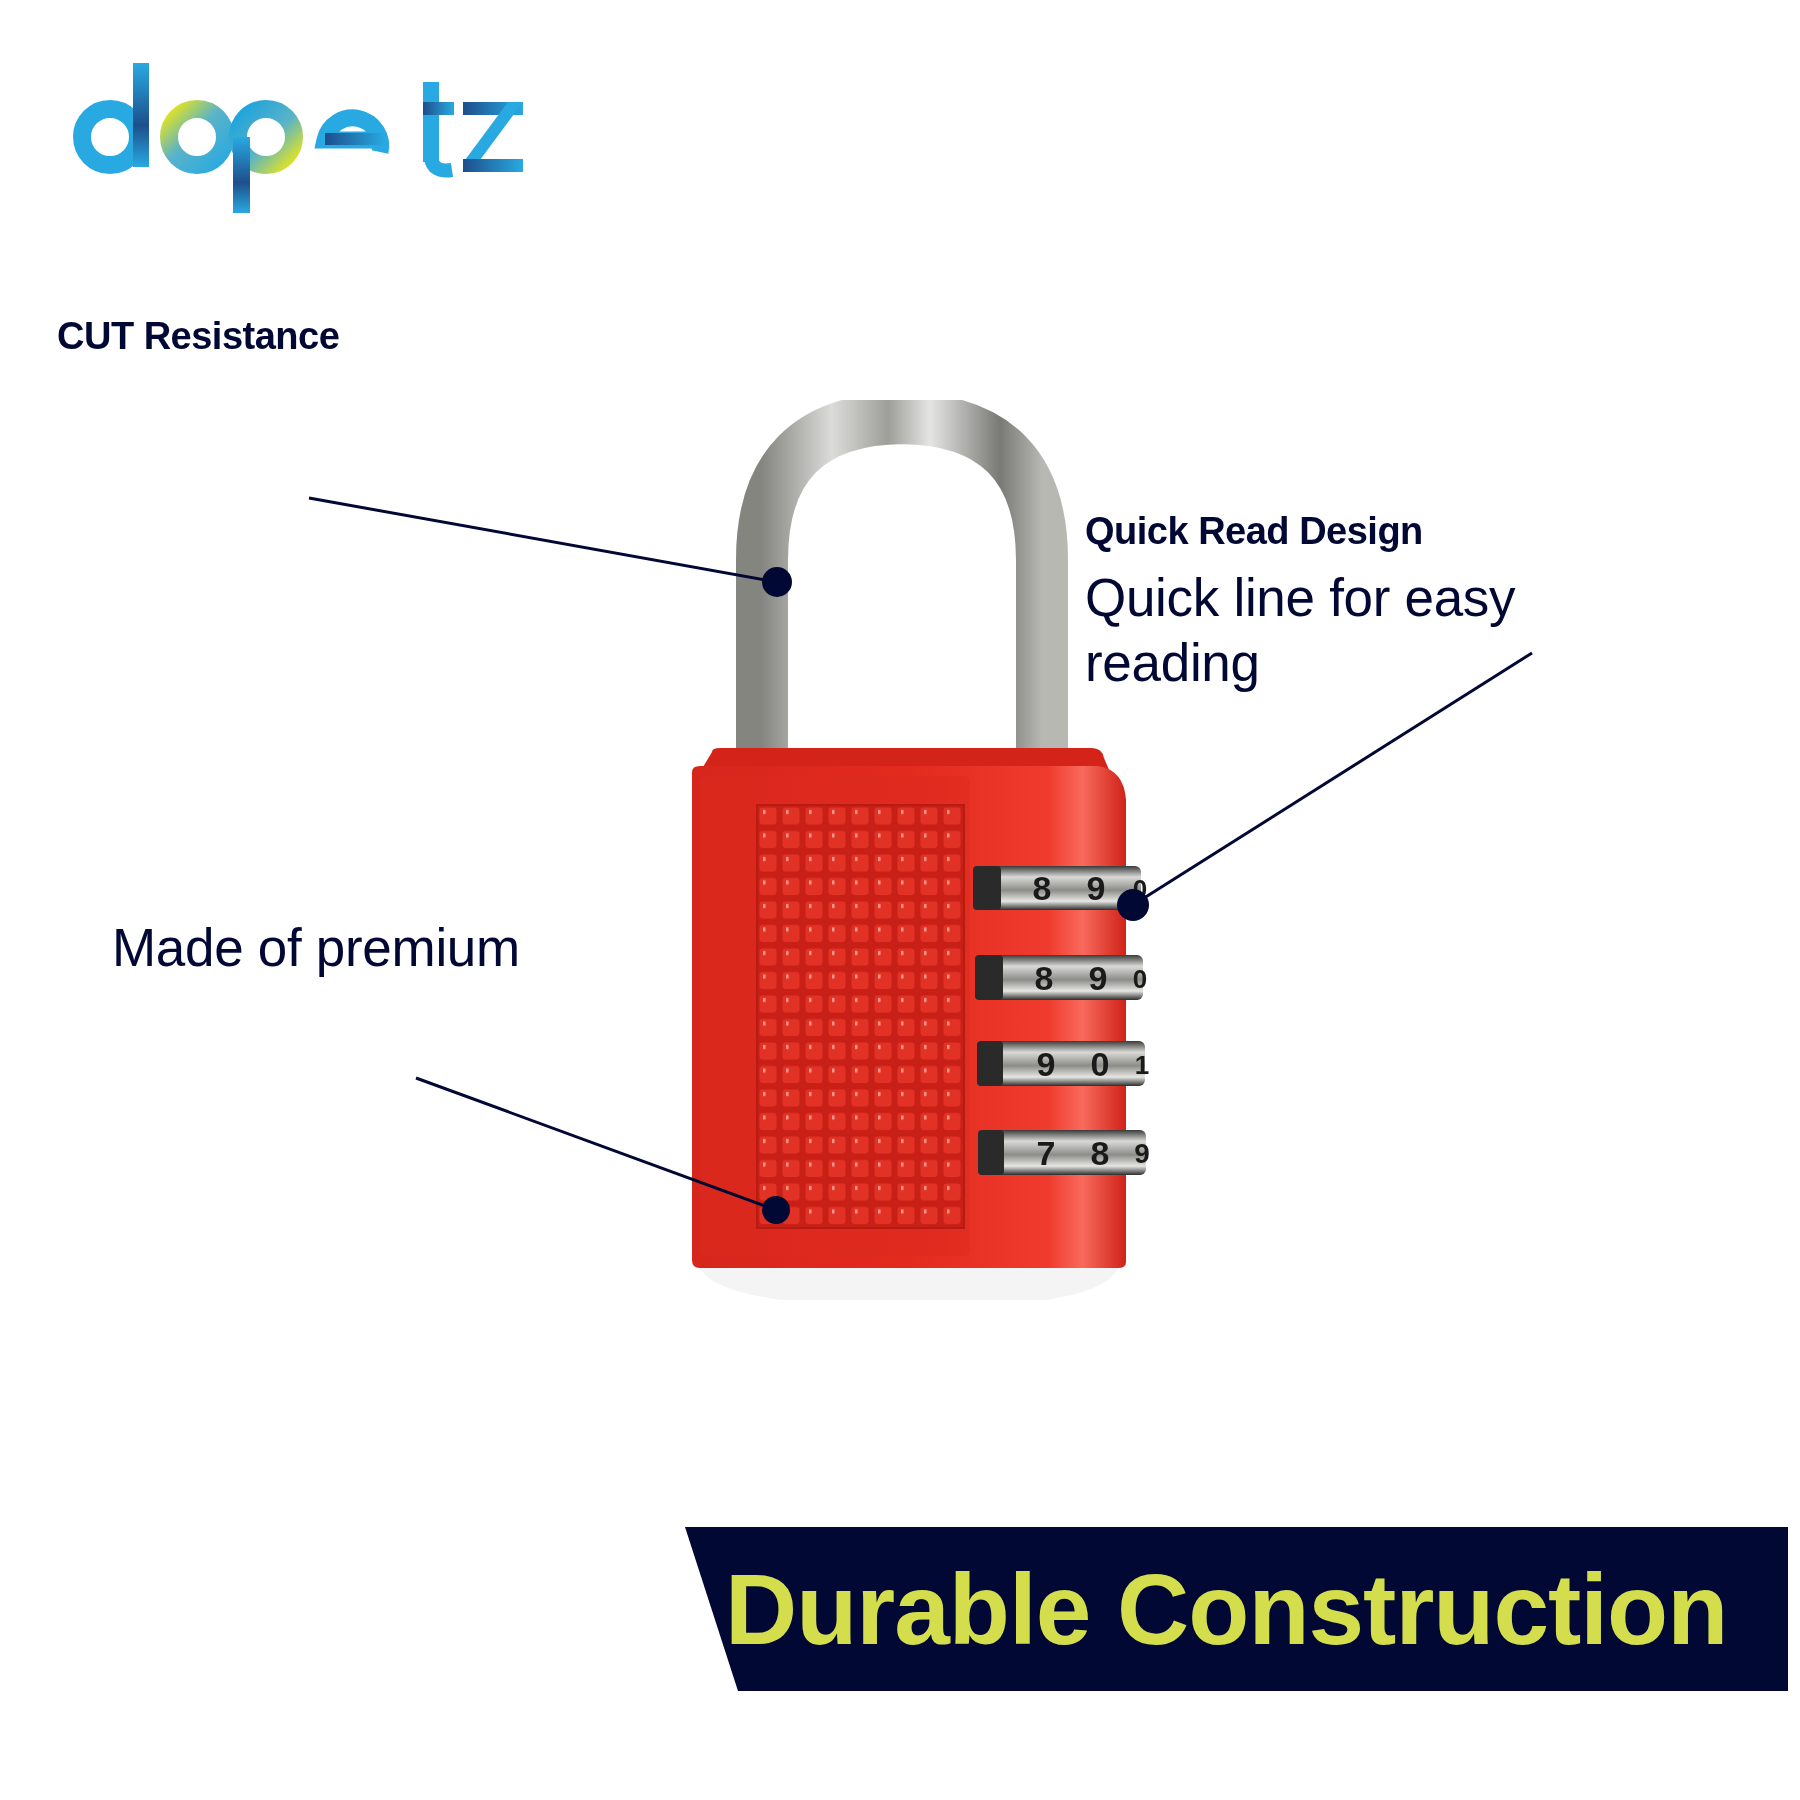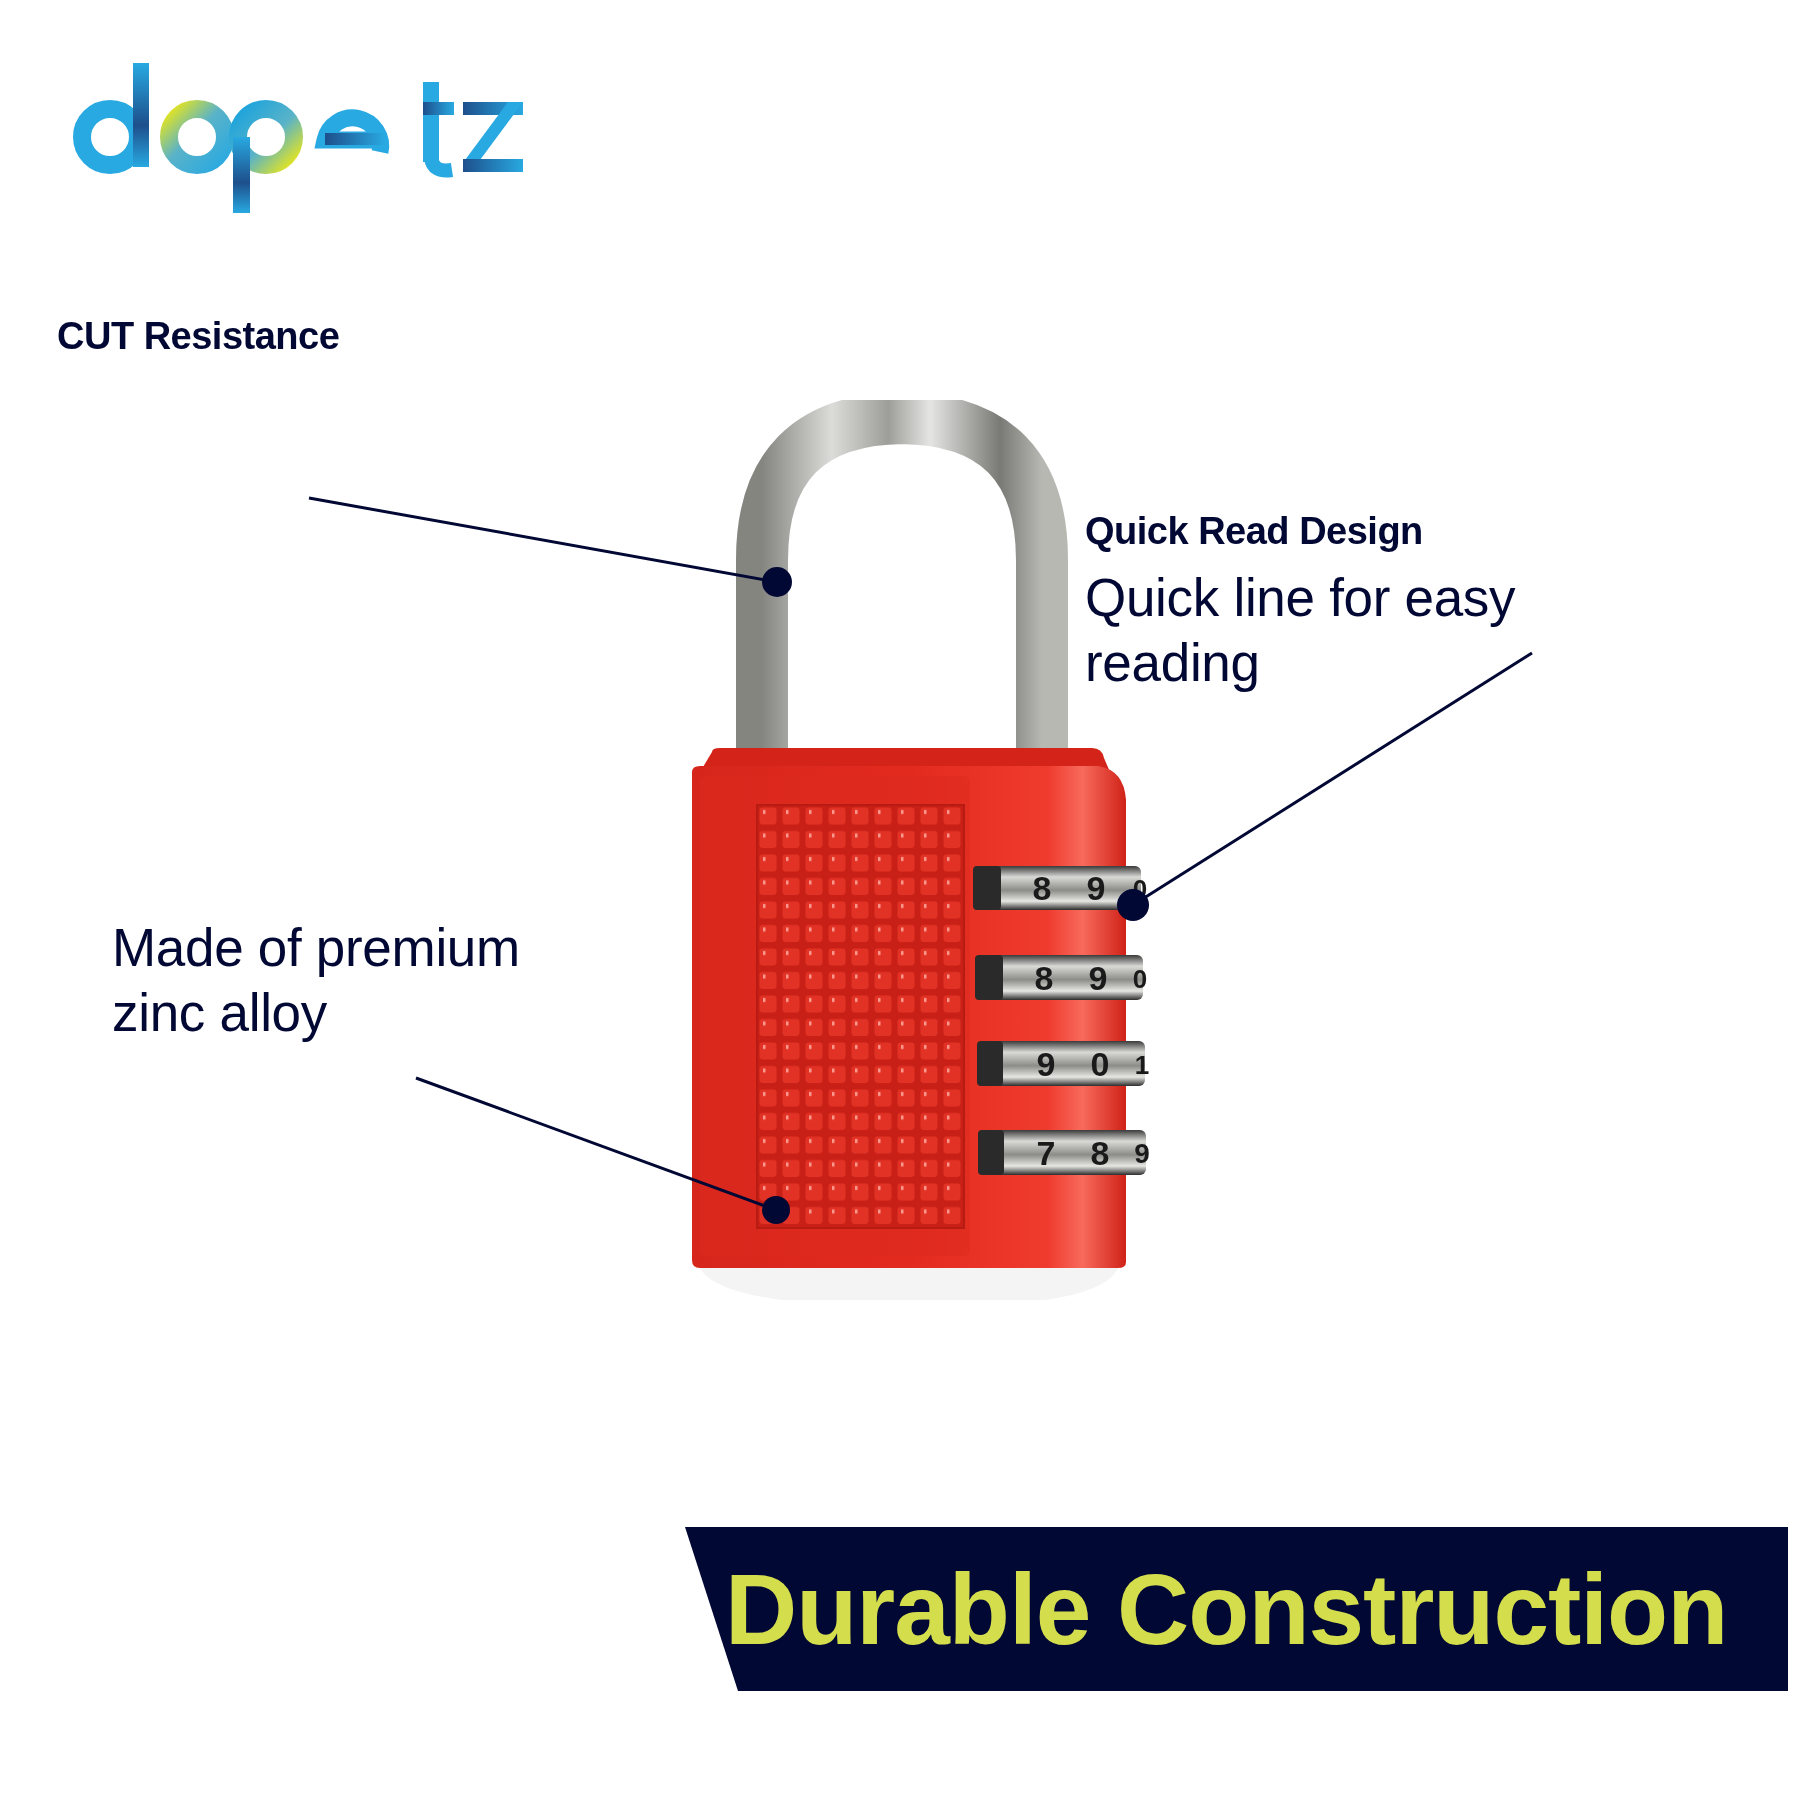--- a/index.html
+++ b/index.html
@@ -71,21 +71,20 @@
 </div>
 
 <div class="feature" style="left:1085px; top:497px;">
   <div class="title">Quick Read Design</div>
   <div class="desc">Quick line for easy</div>
   <div class="desc">reading</div>
 </div>
 
 <div class="feature" style="left:112px; top:915px;">
   <div class="desc">Made of premium</div>
-  <div class="desc">zinc alloy</div>
 </div>
 
 <div class="lock">
   <svg width="500" height="900" viewBox="680 400 500 900">
     <defs>
       <linearGradient id="steel" x1="0" y1="0" x2="1" y2="0">
         <stop offset="0" stop-color="#8a8a86"></stop>
         <stop offset="0.25" stop-color="#f4f4f2"></stop>
         <stop offset="0.45" stop-color="#a8a8a4"></stop>
         <stop offset="0.6" stop-color="#ffffff"></stop>

